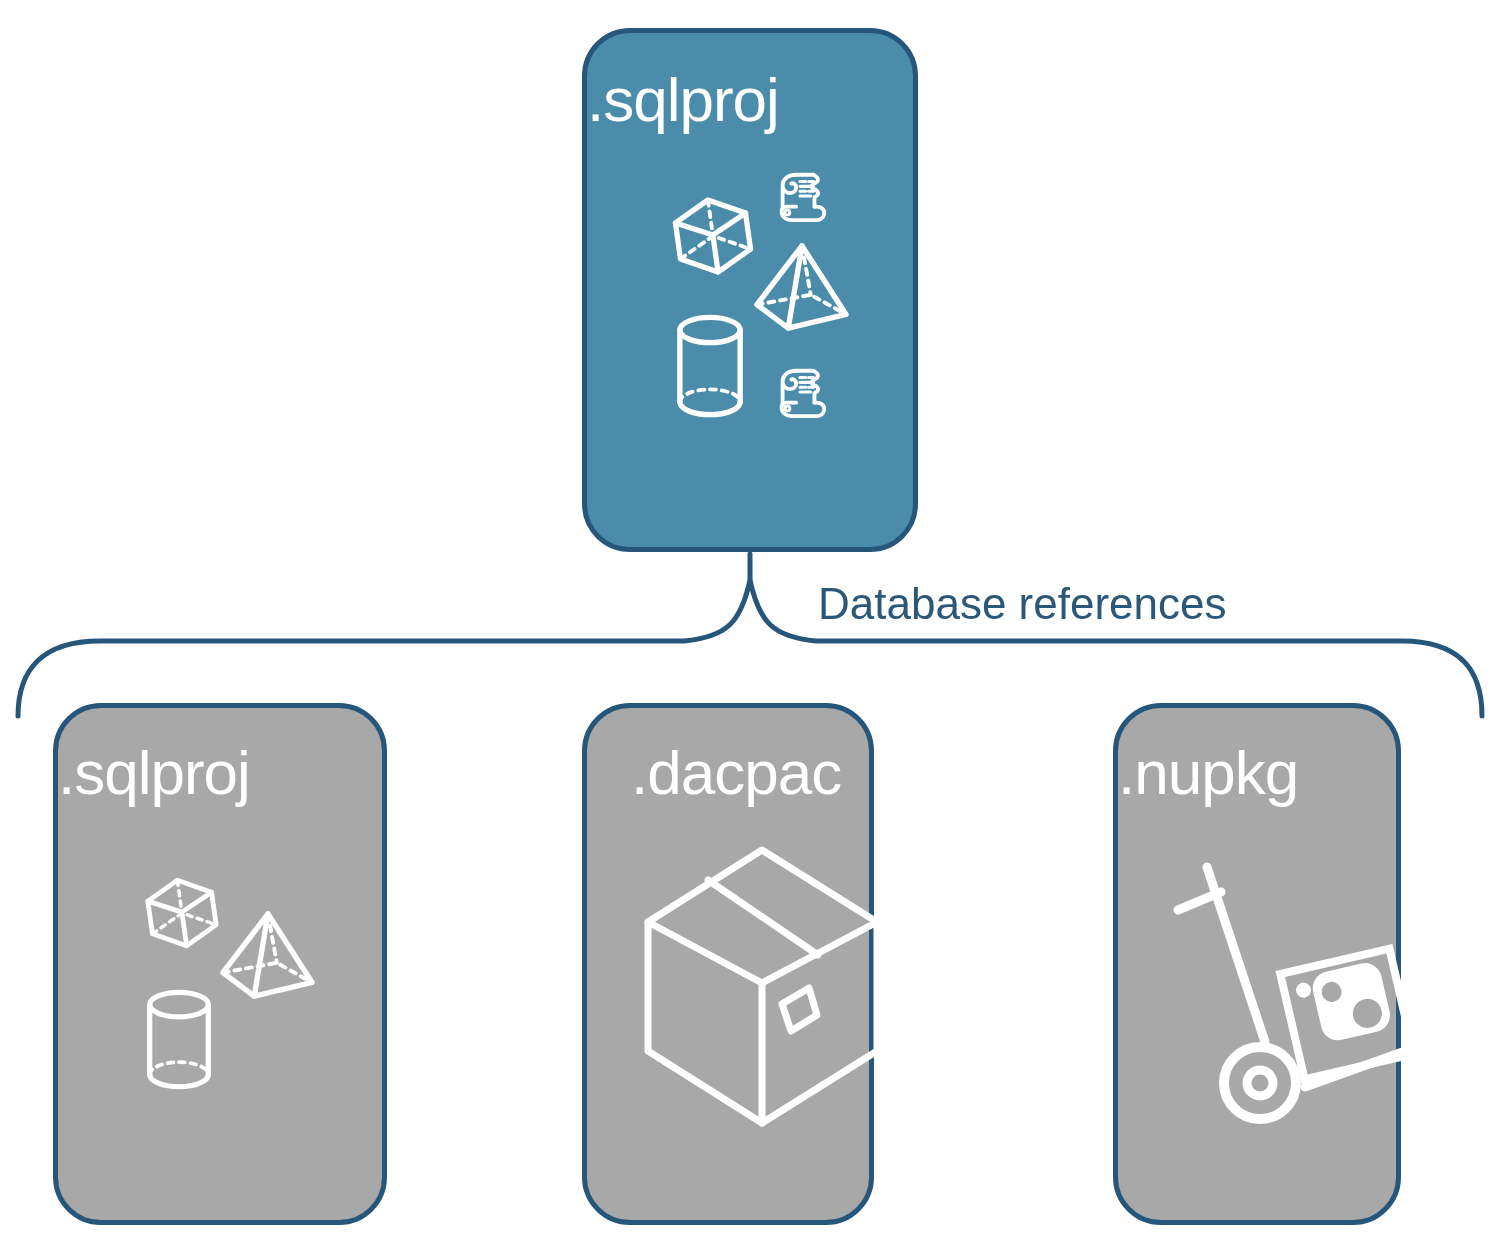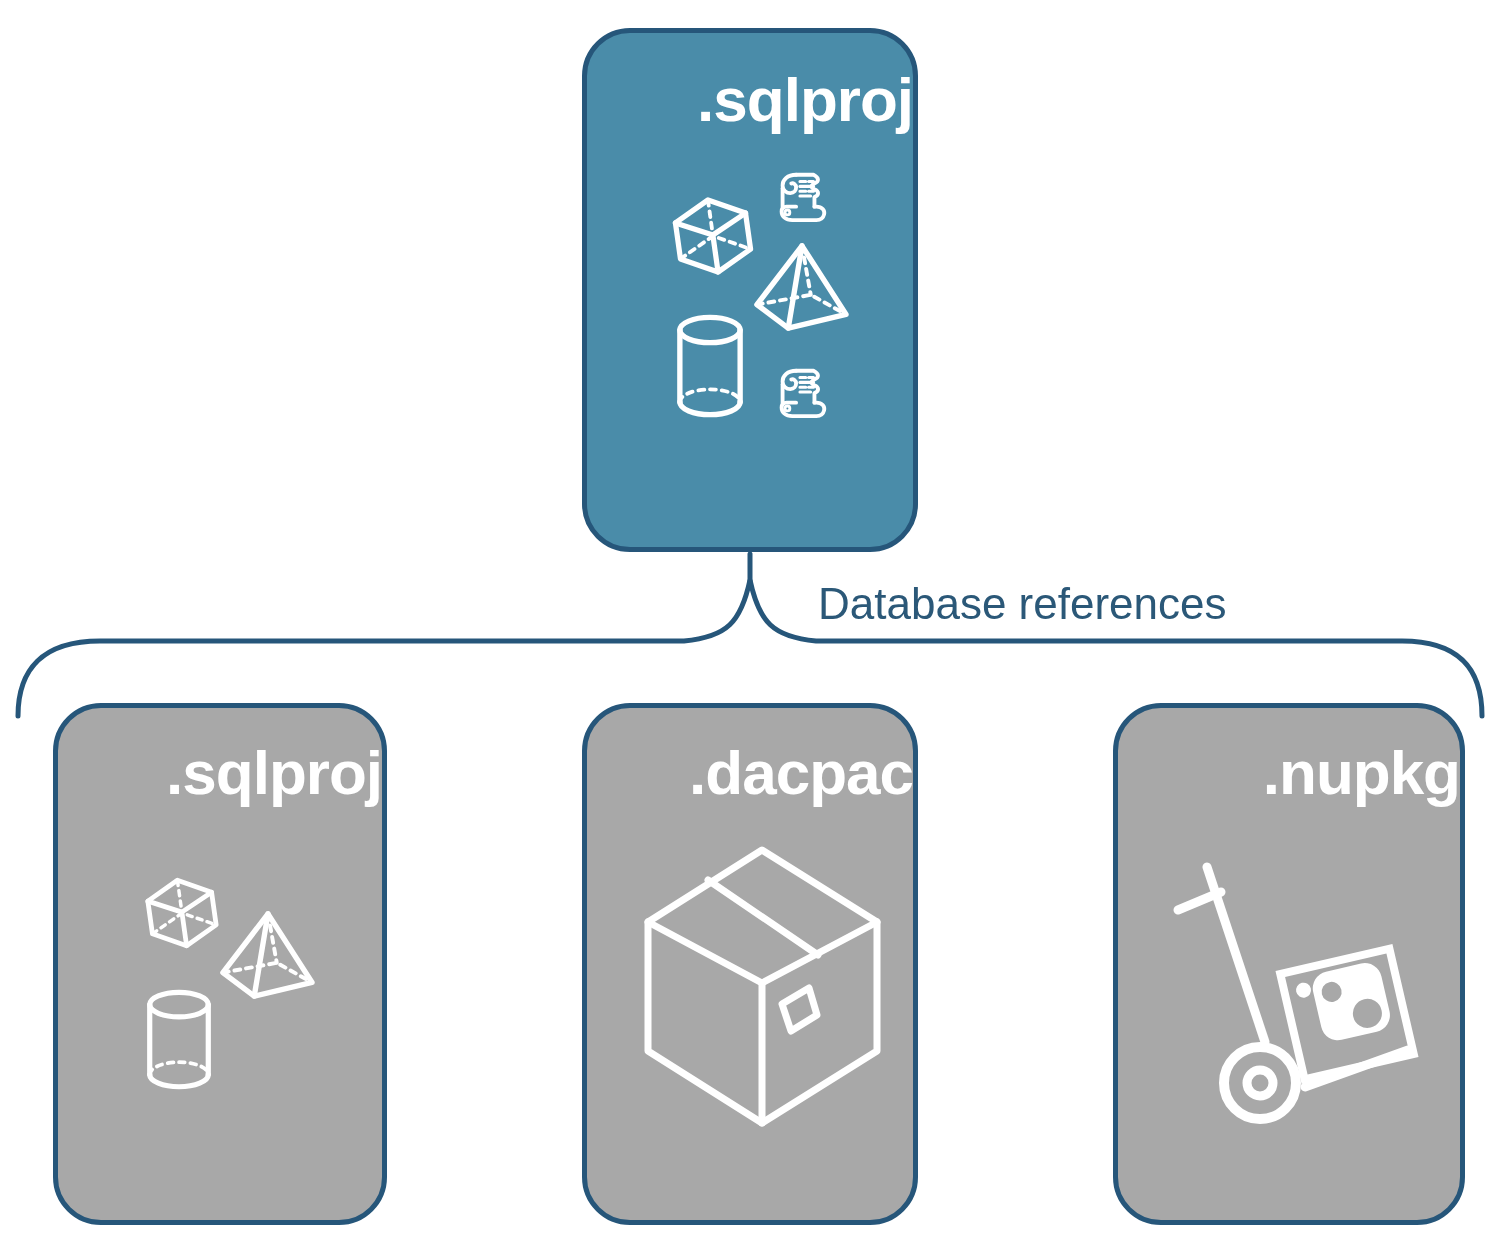--- a/index.html
+++ b/index.html
@@ -10,22 +10,22 @@
     overflow:hidden;
   }
   .card {
     position:absolute; box-sizing:border-box;
     border:5px solid var(--c-outline,#26567A);
     border-radius:48px;
   }
   .card.parent { background: var(--c-parent-fill,#4A8CA9); }
   .card.child  { background: var(--c-child-fill,#A8A8A8); }
   .card h2 {
-    margin:0; text-align:right;
-    font-weight:bold; font-size:62px; line-height:1;
+    margin:0; text-align:left;
+    font-weight:normal; font-size:62px; line-height:1;
     color: var(--c-title-text,#FFFFFF);
     letter-spacing:-1px;
   }
   .card.parent h2 { margin-top:36px; }
   .card.child  h2 { margin-top:34px; }
   .icon-svg { position:absolute; stroke: var(--c-icon,#FFFFFF); }
   #brace-layer { position:absolute; left:0; top:0; z-index:1; }
   .card { z-index:2; }
   #connector-label {
     position:absolute; left:818px; top:582px; z-index:2;
@@ -109,34 +109,34 @@
 
   <div class="card child" style="left:53px; top:703px; width:334px; height:522px;">
     <h2>.sqlproj</h2>
     <svg class="icon-svg" style="left:72px; top:149px;" width="200" height="244" viewBox="0 0 200 244">
       <use href="#sym-cube" x="12" y="15" width="80" height="82" transform="rotate(-8 52 56)"></use>
       <use href="#sym-pyramid" x="86" y="50" width="100" height="96"></use>
       <use href="#sym-cylinder" x="15" y="131" width="68" height="105"></use>
     </svg>
   </div>
 
-  <div class="card child" style="left:582px; top:703px; width:336px; height:522px;">
+  <div class="card child" style="left:582px; top:703px; width:292px; height:522px;padding-left:44px;">
     <h2>.dacpac</h2>
     <svg class="icon-svg" style="left:54px; top:137px;" width="243" height="284" viewBox="0 0 243 284">
       <g fill="none" stroke-linejoin="round" stroke-linecap="round" stroke-width="7">
         <path d="M121 5 L236 77 L236 206 L121 278 L7 206 L7 77 Z"></path>
         <path d="M7 77 L121 138 L236 77"></path>
         <path d="M121 138 V278"></path>
         <path d="M67 35 L177 110"></path>
         <path d="M168 143 L176 170 L150 186 L141 159 Z"></path>
       </g>
     </svg>
   </div>
 
-  <div class="card child" style="left:1113px; top:703px; width:352px; height:522px;padding-left:16px;">
+  <div class="card child" style="left:1113px; top:703px; width:288px; height:522px;">
     <h2>.nupkg</h2>
     <svg class="icon-svg" style="left:47px; top:142px;" width="270" height="290" viewBox="0 0 270 290">
       <g fill="none" stroke-linecap="round" stroke-width="9">
         <path d="M13 60 L56 42"></path>
         <path d="M42 17 L100 192"></path>
         <circle cx="95" cy="233" r="36" stroke-width="10"></circle>
         <circle cx="95" cy="233" r="13"></circle>
         <path d="M140 237 L243 200"></path>
       </g>
       <g transform="rotate(-13 182 164)">

